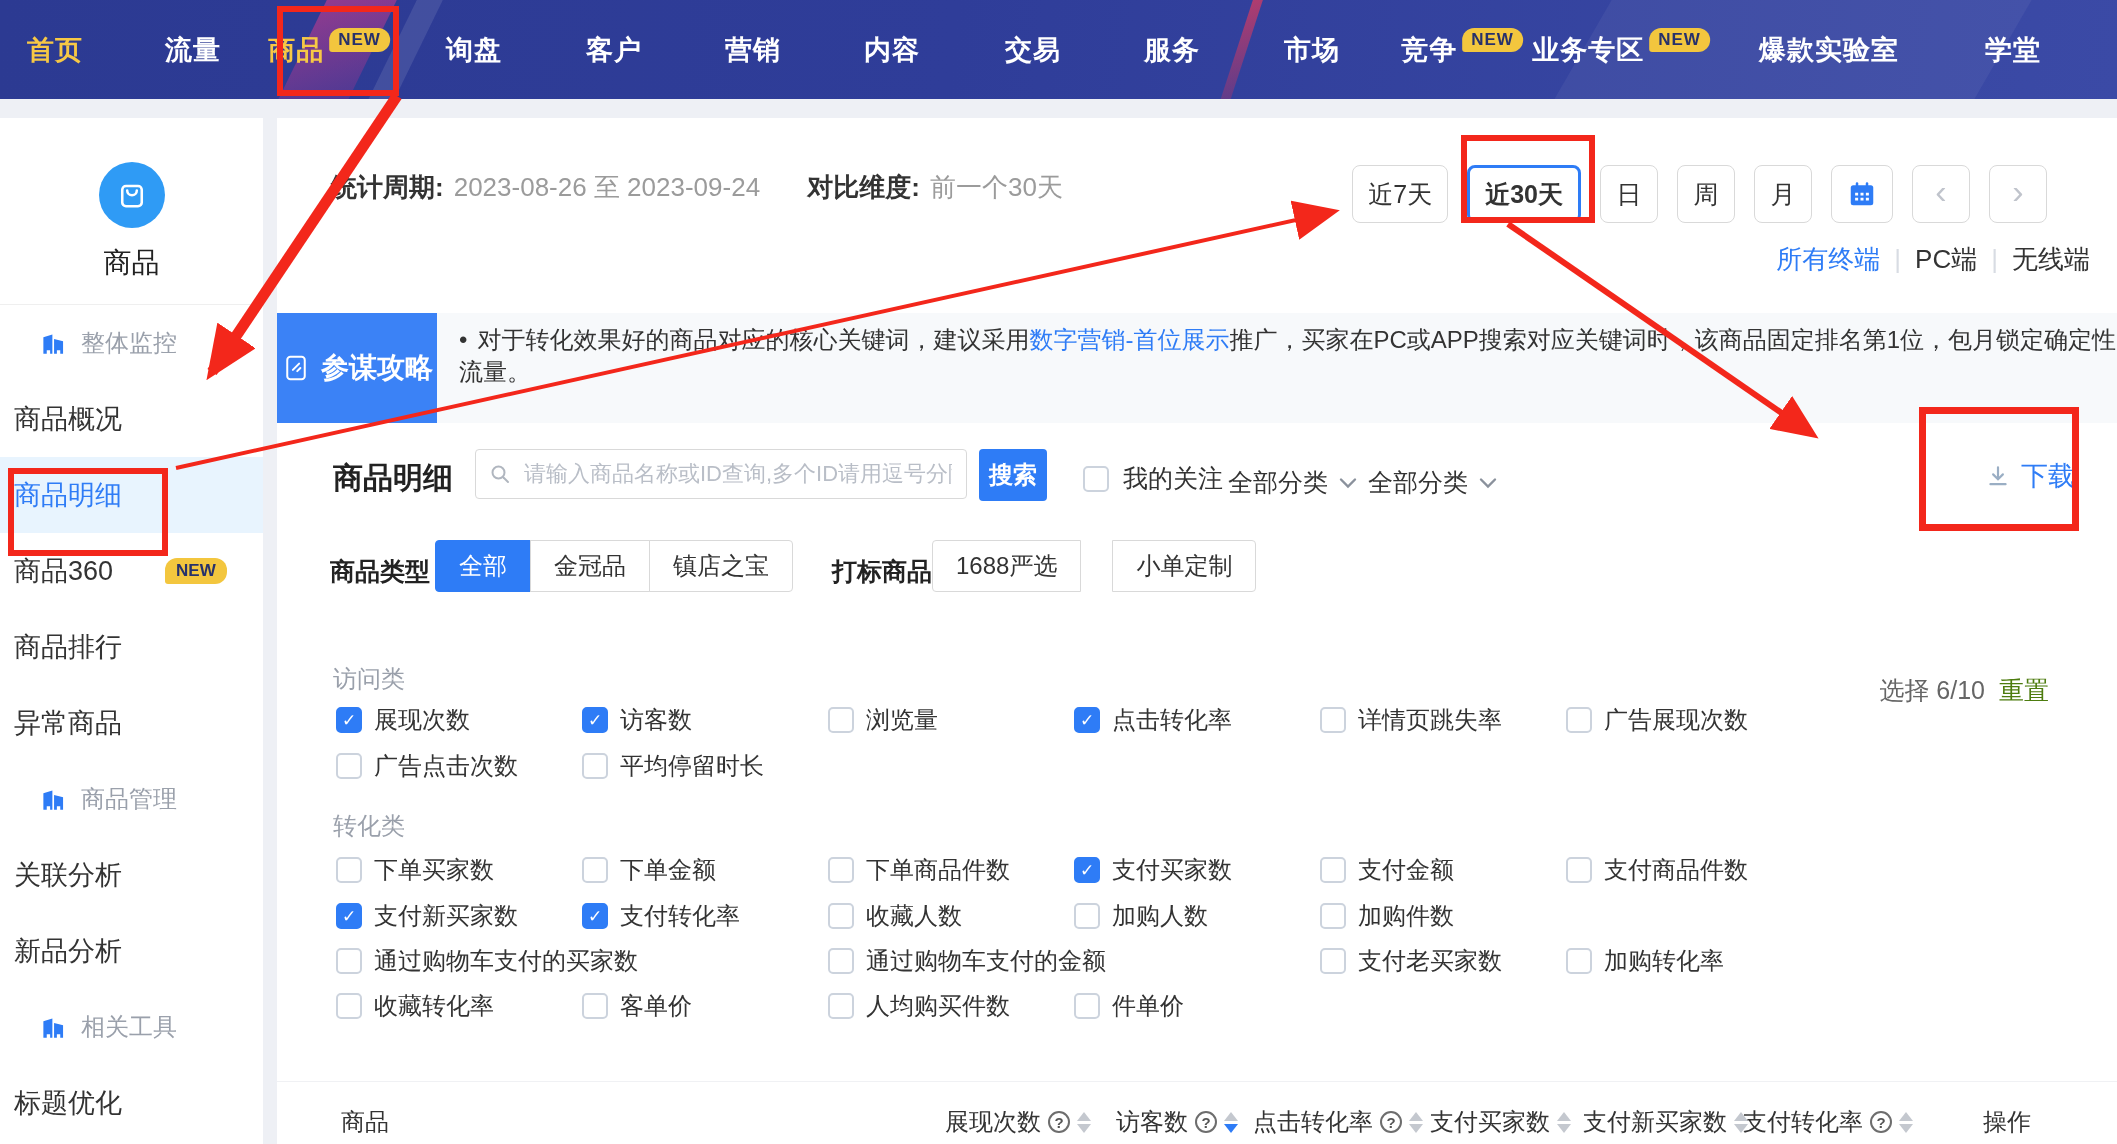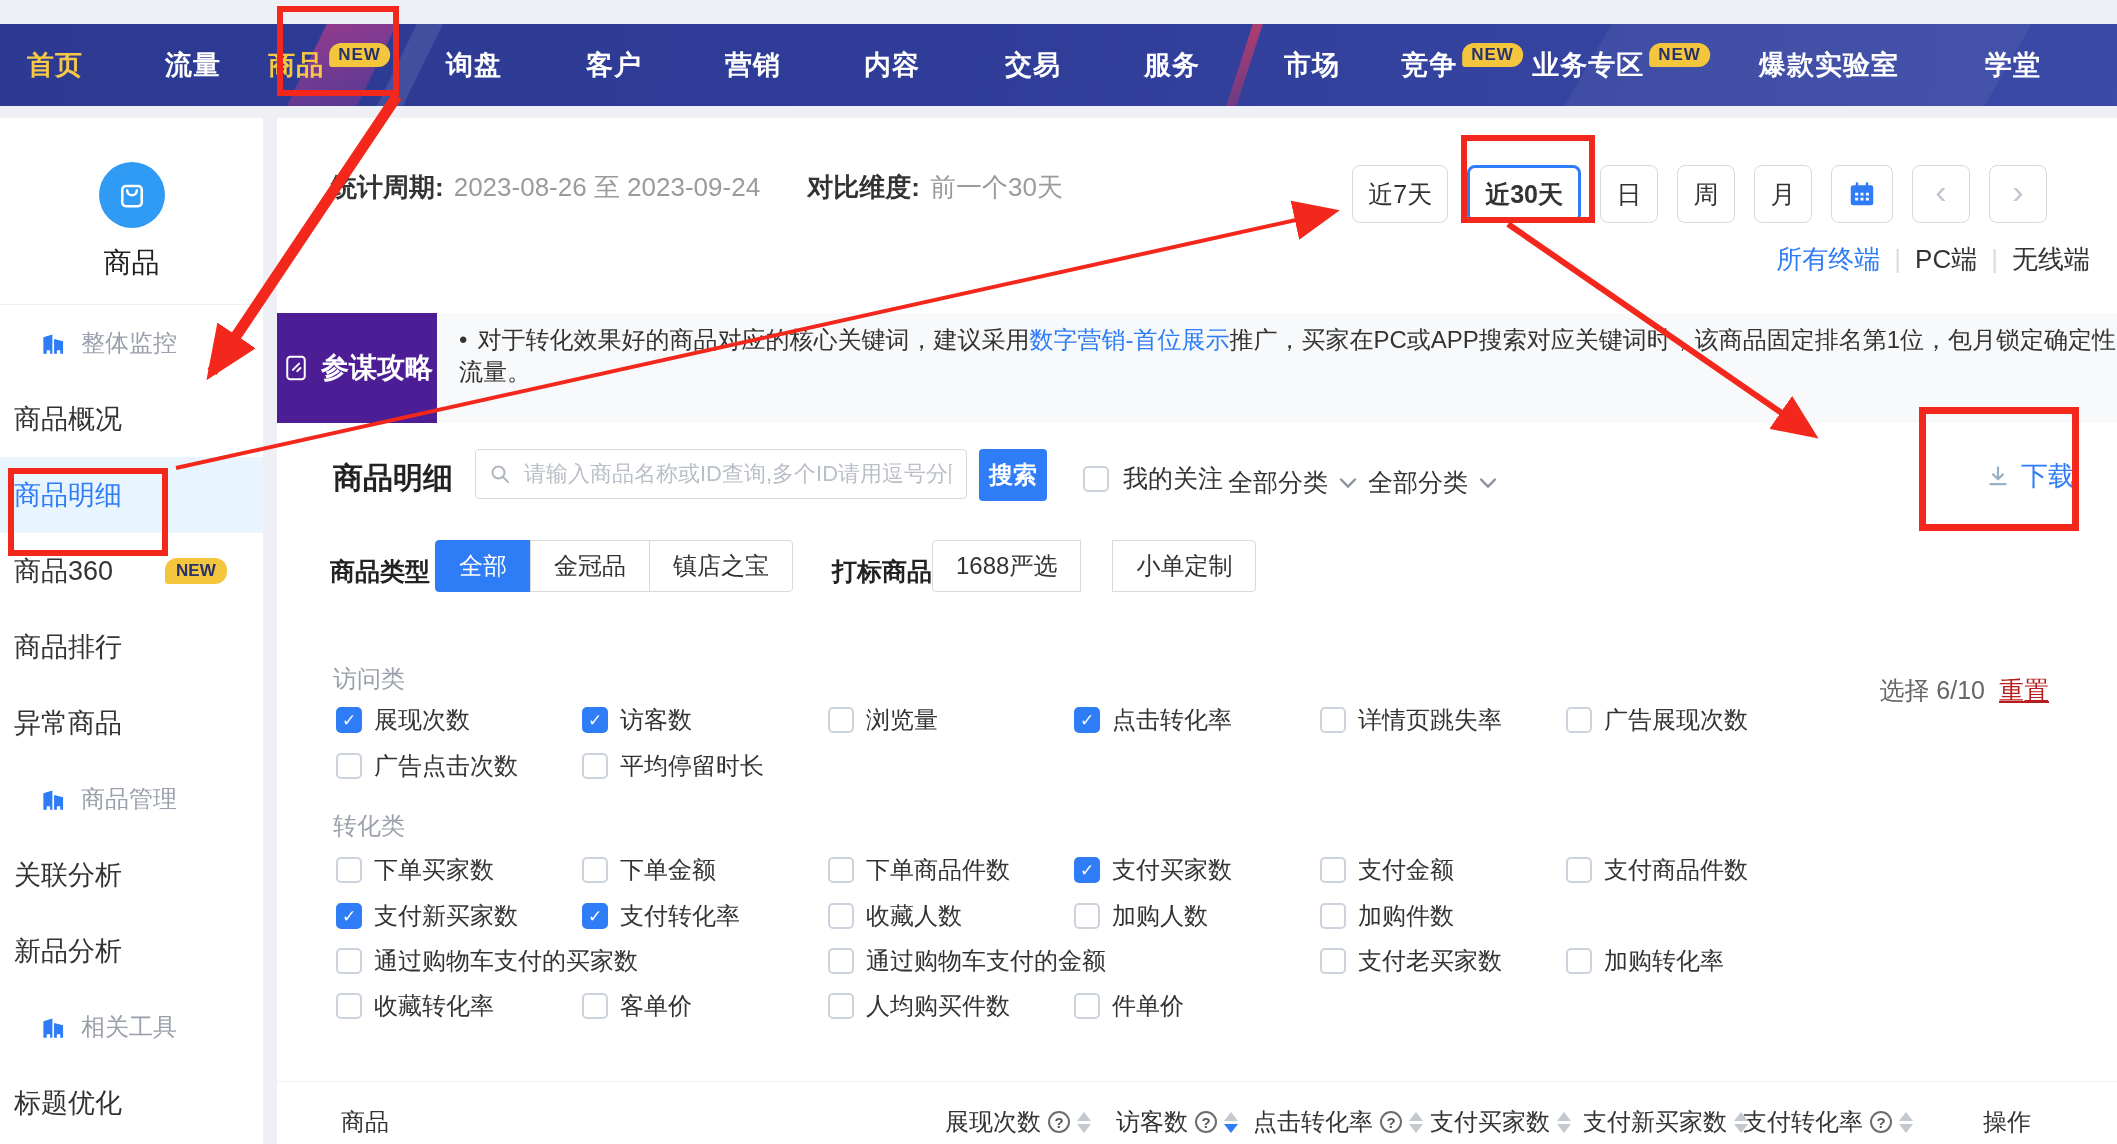--- a/index.html
+++ b/index.html
@@ -1,21 +1,21 @@
 <!DOCTYPE html>
 <html><head>
 <meta charset="utf-8">
 <style>
   * { box-sizing: border-box; }
   body { margin:0; background:#e9ebf0; font-family:"Liberation Sans","DejaVu Sans",sans-serif; }
   .stage { position:relative; width:2117px; height:1144px; background:#eef0f5; overflow:hidden; }
 
   
-  .topnav { position:absolute; left:0; top:0; width:2117px; height:82px;
-    background:linear-gradient(96deg,#2c3a92 0%,#2f3d99 45%,#3b4aa6 100%); z-index:5; overflow:hidden;margin-top:24px; }
+  .topnav { position:absolute; left:0; top:0; width:2117px; height:99px;
+    background:linear-gradient(96deg,#2c3a92 0%,#2f3d99 45%,#3b4aa6 100%); z-index:5; overflow:hidden; }
   .deco { position:absolute; pointer-events:none; }
   .deco1 { left:300px; top:-30px; width:70px; height:170px; background:linear-gradient(160deg,rgba(200,60,140,.75),rgba(90,48,150,.25)); transform:skewX(-26deg); }
   .deco2 { left:390px; top:-30px; width:26px; height:170px; background:rgba(255,255,255,.10); transform:skewX(-26deg); }
   .deco3 { left:1235px; top:-30px; width:10px; height:170px; background:linear-gradient(160deg,rgba(235,60,90,.8),rgba(120,40,120,.2)); transform:skewX(-18deg); }
   .deco4 { right:120px; top:-40px; width:420px; height:200px; background:rgba(255,255,255,.05); transform:skewX(-30deg); }
   .nav-item { position:absolute; top:50%; transform:translate(-50%,-50%); color:#fff; font-size:27px; font-weight:700;
     letter-spacing:1px; white-space:nowrap; cursor:pointer; }
   .nav-item.active { color:#f7c845; }
   .nav-badge { display:inline-block; background:#f3c63e; color:#27316b; font-size:17px; font-weight:700;
     padding:2px 9px; border-radius:12px 12px 12px 3px; margin-left:5px; position:relative; top:-14px; }
@@ -44,21 +44,21 @@
     background:#fff; display:flex; align-items:center; justify-content:center; font-size:25px; color:#333; cursor:pointer; }
   .range-btn.selected { border:3px solid #2e7cf6; font-weight:700; }
   .chev { color:#c0c4cc; font-size:34px; line-height:1; padding-bottom:6px; }
 
   .terminal-row { position:absolute; top:124px; right:27px; display:flex; gap:14px; align-items:center; font-size:26px; color:#333; }
   .terminal { cursor:pointer; }
   .terminal.active { color:#2e7cf6; }
   .tsep { color:#d8dce3; }
 
   .banner { position:absolute; left:0; top:195px; right:0; height:110px; background:#f7f9fb; }
-  .banner-badge { position:absolute; left:0; top:0; width:160px; height:110px; background:#4c1d95; color:#fff;
+  .banner-badge { position:absolute; left:0; top:0; width:160px; height:110px; background:#3b82f6; color:#fff;
     font-size:28px; font-weight:700; display:flex; align-items:center; justify-content:center; gap:10px; cursor:pointer; }
   .banner-text { position:absolute; left:182px; top:206px; font-size:24px; color:#333; }
   .banner-text .dot { margin-right:10px; }
   .blink { color:#2e7cf6; cursor:pointer; }
 
   .detail-title { position:absolute; left:56px; top:340px; font-size:30px; font-weight:700; color:#222; }
   .search-box { position:absolute; left:198px; top:331px; width:492px; height:50px; border:1px solid #d9d9d9;
     border-radius:4px; display:flex; align-items:center; padding:0 12px; gap:10px; background:#fff; }
   .search-box input { border:none; outline:none; font-size:22px; color:#333; flex:1; font-family:inherit; background:transparent; }
   .search-box input::placeholder { color:#b9bec7; }
@@ -78,21 +78,21 @@
   .grp1 { left:158px; } .grp2 { left:655px;gap:32px; }
   .group-btn { height:52px; padding:0 23px; border:1px solid #d9d9d9; background:#fff; font-size:24px; color:#333;
     display:flex; align-items:center; margin-left:-1px; cursor:pointer; }
   .group-btn:first-child { margin-left:0; border-radius:4px 0 0 4px; }
   .group-btn:last-child { border-radius:0 4px 4px 0; }
   .group-btn.selected { background:#2e7cf6; border-color:#2e7cf6; color:#fff; }
 
   .group-label { position:absolute; left:56px; font-size:24px; color:#9aa0ab; }
   .glbl0 { top:545px; } .glbl1 { top:692px; }
   .selection-info { position:absolute; top:556px; right:68px; font-size:25px; color:#666; display:flex; gap:14px; }
-  .reset { color:#b91c1c; cursor:pointer;text-decoration:underline; }
+  .reset { color:#4d7c0f; cursor:pointer; }
   .filter-row { position:absolute; left:59px; display:grid; grid-template-columns:repeat(6,246px); height:32px; }
   .check-item { display:flex; align-items:center; gap:12px; font-size:24px; color:#333; grid-row:1; cursor:pointer; white-space:nowrap; }
   .cbox { width:26px; height:26px; border:2px solid #ccd3dd; border-radius:5px; background:#fff; flex:0 0 auto;
     display:flex; align-items:center; justify-content:center; font-size:17px; font-weight:700; color:transparent; }
   .cbox.checked { background:#2e7cf6; border-color:#2e7cf6; color:#fff; }
 
   .thead { position:absolute; left:0; right:0; top:963px; height:72px; border-top:1px solid #f0f1f4; }
   .th { position:absolute; top:24px; display:flex; align-items:center; gap:7px; font-size:24px; color:#333; cursor:pointer; }
   .th:nth-child(1){left:64px;} .th:nth-child(2){left:668px;} .th:nth-child(3){left:839px;}
   .th:nth-child(4){left:976px;} .th:nth-child(5){left:1153px;} .th:nth-child(6){left:1306px;}

